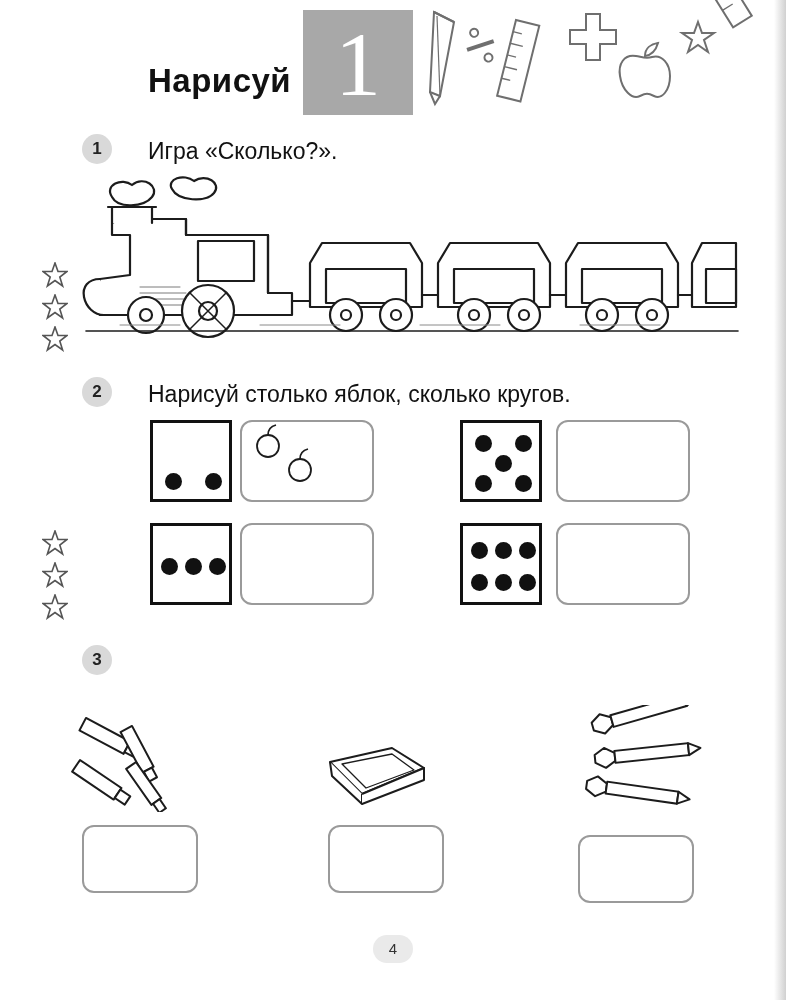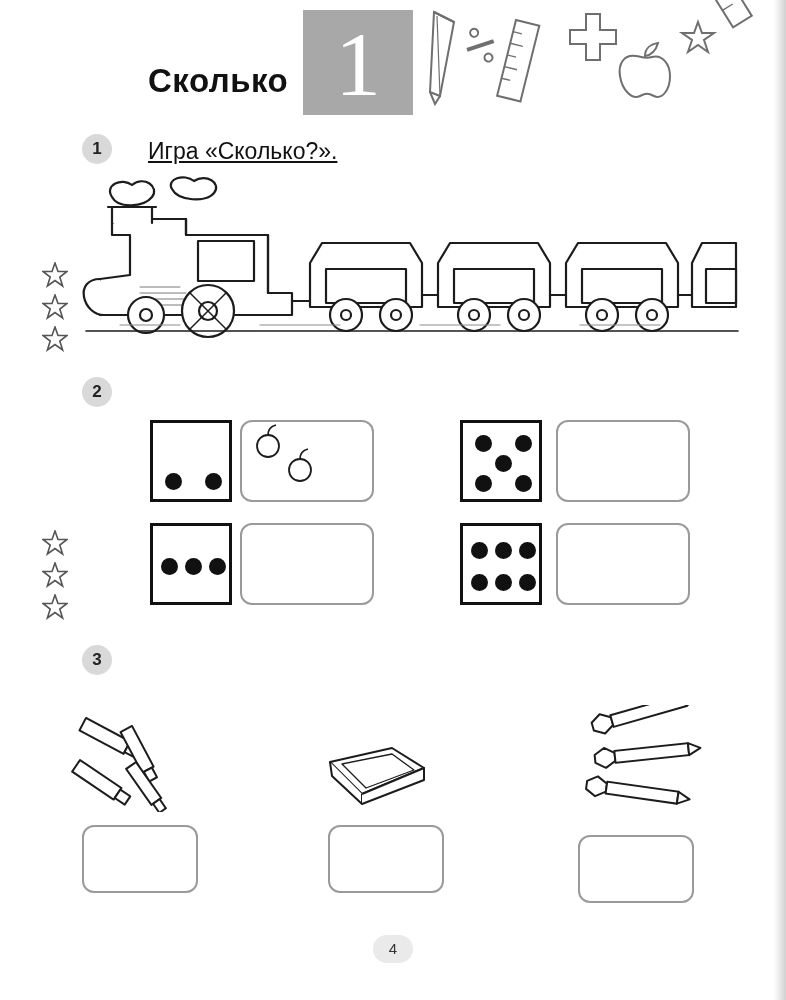--- a/index.html
+++ b/index.html
@@ -198,25 +198,25 @@
             <path d="M0 14 L8 14 M0 26 L12 26 M0 38 L8 38 M0 50 L12 50" stroke-width="1.3"></path>
           </g>
         </g>
       </svg>
     </div>
 
     <div class="lesson-number-box">
       <div class="num">1</div>
     </div>
 
-    <div class="header-title">Сколько</div>
+    <div class="header-title">Нарисуй</div>
   </div>
 
   <div class="task-num" style="left:82px; top:134px;">1</div>
-  <div class="task-text" style="left:148px; top:135px;text-decoration:underline;">Игра  «Сколько?».</div>
+  <div class="task-text" style="left:148px; top:135px;">Игра  «Сколько?».</div>
 
   <div class="stars" style="left:42px; top:262px;">
     <svg width="26" height="26" viewBox="0 0 26 26">
         <path d="M13 1 L16 9.5 L25 9.5 L17.8 15 L20.6 24 L13 18.5 L5.4 24 L8.2 15 L1 9.5 L10 9.5 Z" fill="#ffffff" stroke="#555" stroke-width="1.6"></path>
       </svg>
     <svg width="26" height="26" viewBox="0 0 26 26">
         <path d="M13 1 L16 9.5 L25 9.5 L17.8 15 L20.6 24 L13 18.5 L5.4 24 L8.2 15 L1 9.5 L10 9.5 Z" fill="#ffffff" stroke="#555" stroke-width="1.6"></path>
       </svg>
     <svg width="26" height="26" viewBox="0 0 26 26">
         <path d="M13 1 L16 9.5 L25 9.5 L17.8 15 L20.6 24 L13 18.5 L5.4 24 L8.2 15 L1 9.5 L10 9.5 Z" fill="#ffffff" stroke="#555" stroke-width="1.6"></path>
@@ -286,20 +286,21 @@
 
         <path d="M26 156 L678 156" stroke-width="1.6"></path>
         <g stroke-width="1" stroke="#8a8a8a">
           <path d="M60 150 L120 150 M200 150 L280 150 M360 150 L440 150 M520 150 L600 150"></path>
         </g>
       </g>
     </svg>
   </div>
 
   <div class="task-num" style="left:82px; top:377px;">2</div>
+  <div class="task-text" style="left:148px; top:378px;">Нарисуй столько яблок, сколько кругов.</div>
 
   <div class="stars" style="left:42px; top:530px;">
     <svg width="26" height="26" viewBox="0 0 26 26">
         <path d="M13 1 L16 9.5 L25 9.5 L17.8 15 L20.6 24 L13 18.5 L5.4 24 L8.2 15 L1 9.5 L10 9.5 Z" fill="#ffffff" stroke="#555" stroke-width="1.6"></path>
       </svg>
     <svg width="26" height="26" viewBox="0 0 26 26">
         <path d="M13 1 L16 9.5 L25 9.5 L17.8 15 L20.6 24 L13 18.5 L5.4 24 L8.2 15 L1 9.5 L10 9.5 Z" fill="#ffffff" stroke="#555" stroke-width="1.6"></path>
       </svg>
     <svg width="26" height="26" viewBox="0 0 26 26">
         <path d="M13 1 L16 9.5 L25 9.5 L17.8 15 L20.6 24 L13 18.5 L5.4 24 L8.2 15 L1 9.5 L10 9.5 Z" fill="#ffffff" stroke="#555" stroke-width="1.6"></path>

